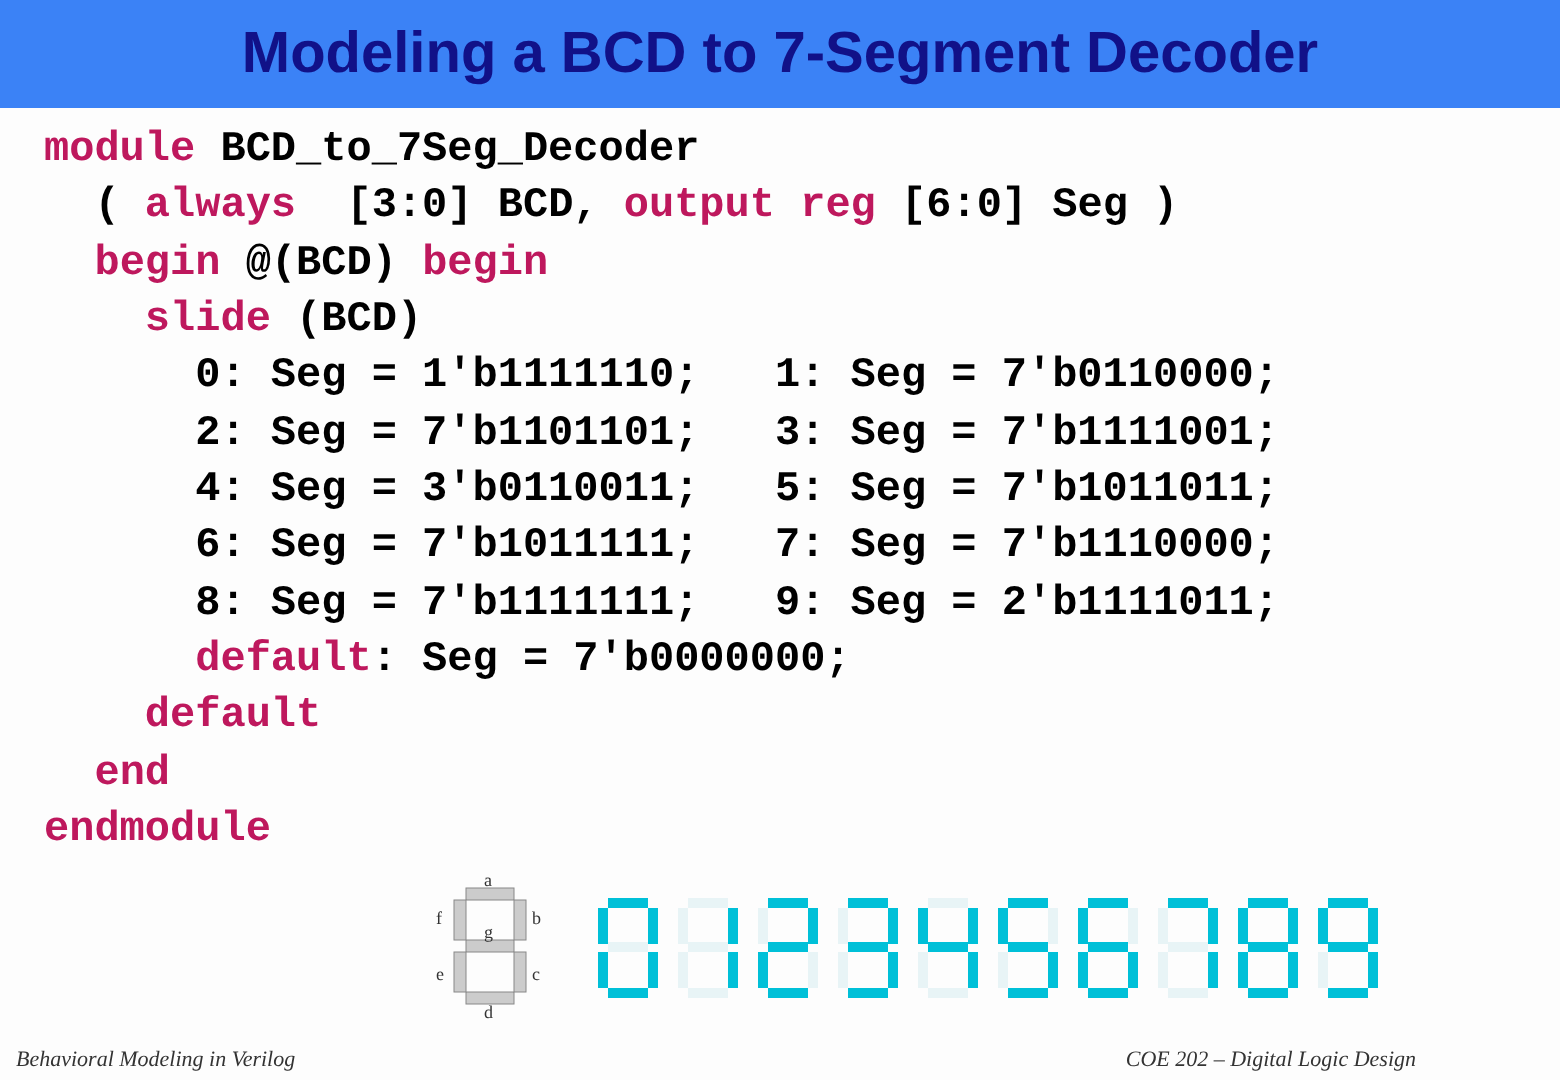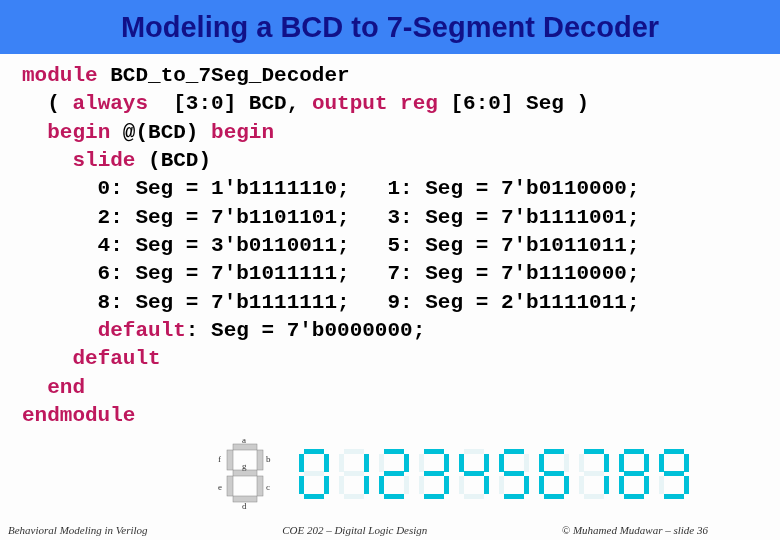--- a/index.html
+++ b/index.html
@@ -195,14 +195,13 @@
         <rect x="4" y="29" width="5" height="18" fill="#e8f4f6"></rect>
         <rect x="4" y="7" width="5" height="18" fill="#00c0d8"></rect>
         <rect x="9" y="24" width="20" height="5" fill="#00c0d8"></rect>
       </svg>
     </div>
 </div>
 
 <div class="footer">
   <span>Behavioral Modeling in Verilog</span>
   <span>COE 202 – Digital Logic Design</span>
-  <span>© Muhamed Mudawar – slide 36</span>
 </div>
 
 </body></html>

